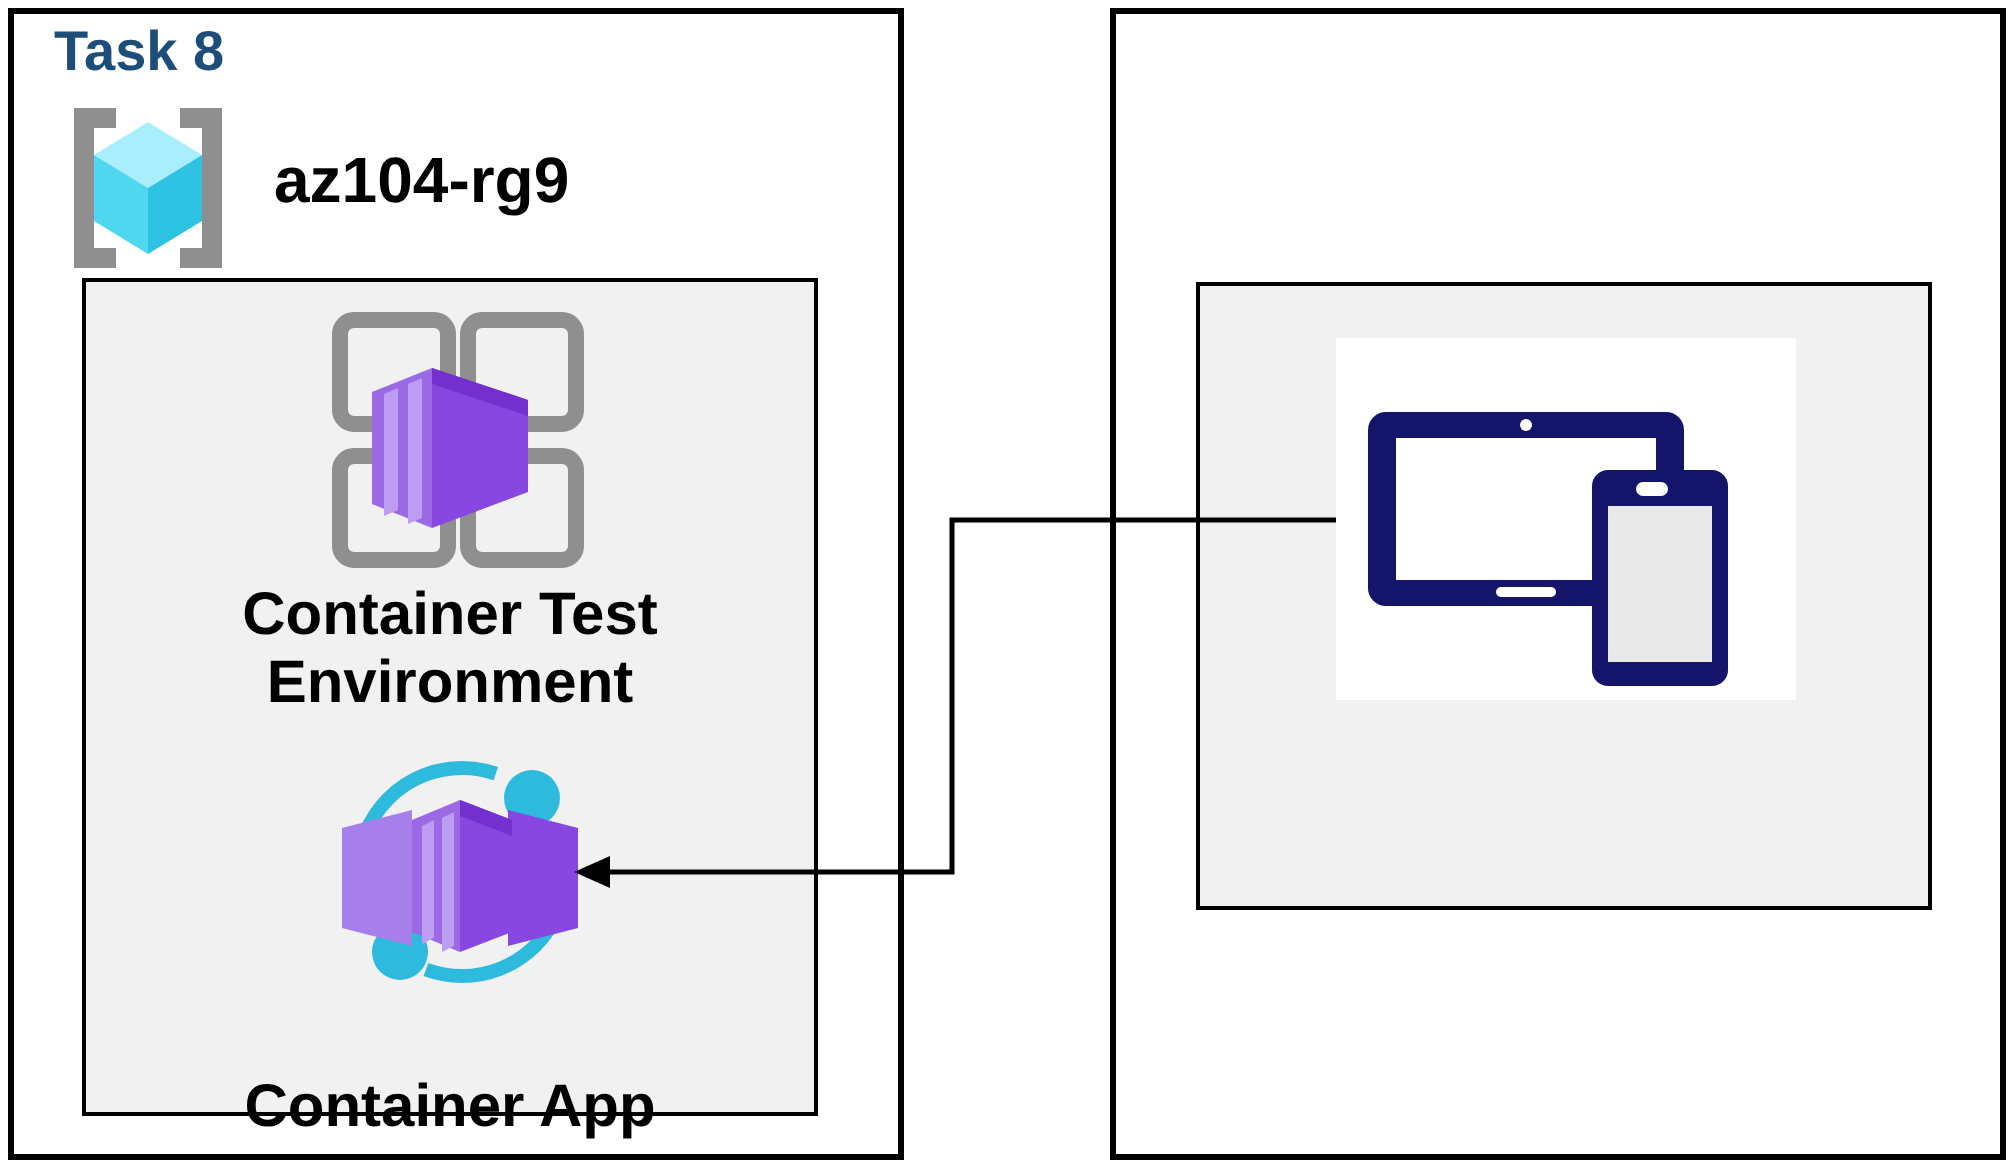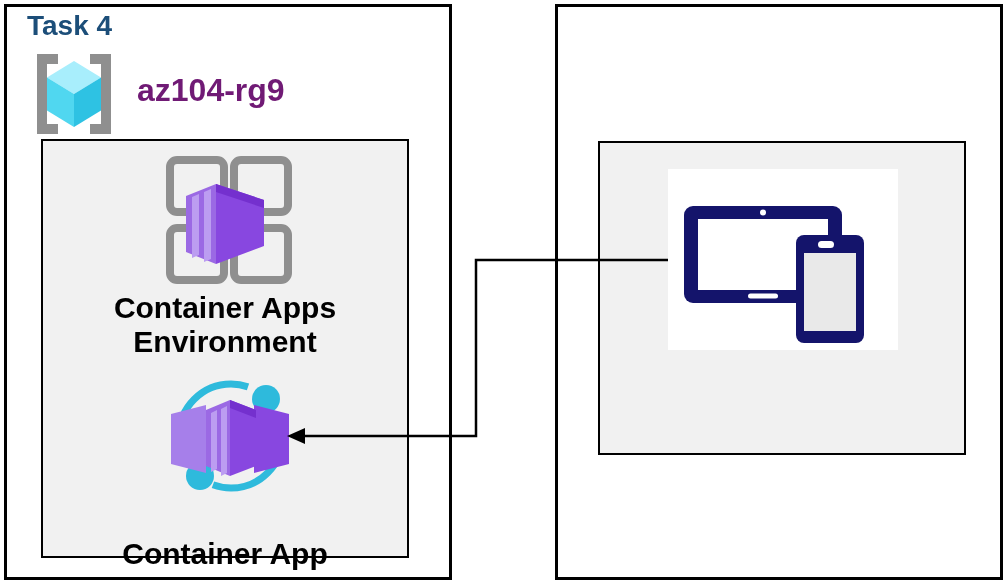--- a/index.html
+++ b/index.html
@@ -28,21 +28,21 @@
   .icon-abs { position:absolute; }
   .item-label {
     position:absolute; font-size:30px; font-weight:bold; color:#000000;
     text-align:center; line-height:34px;
   }
   #cae-label { left:53px;  top:291px; width:344px; }
   #ca-label  { left:53px;  top:502px; width:344px;margin-top:35px; }
   #tv-label  { left:608px; top:367px; width:348px; }
   #rg-name {
     position:absolute; left:137px; top:72px;
-    font-size:32px; font-weight:bold; color:#701a75; white-space:nowrap;
+    font-size:32px; font-weight:bold; color:#000000; white-space:nowrap;
   }
   #icon-plate { position:absolute; left:668px; top:169px; width:230px; height:181px; background:#ffffff; }
   #connector-arrow { position:absolute; left:0; top:0; pointer-events:none; }
   
   .s-gray  { stroke:var(--gray-icon); fill:none; }
   .f-cl    { fill:var(--cyan-light); }
   .f-cm    { fill:var(--cyan-mid); }
   .f-cd    { fill:var(--cyan-dark); }
   .f-pl    { fill:var(--purple-light); }
   .f-pm    { fill:var(--purple-mid); }
@@ -55,21 +55,21 @@
   .f-screen{ fill:var(--screen-gray); }
   .s-line  { stroke:var(--arrow-color); fill:none; }
   .f-line  { fill:var(--arrow-color); }
 </style>
 </head>
 <body>
 
 <div class="canvas">
 
   <div class="task-box" id="task1-box"></div>
-  <div class="task-title" id="task1-title">Task 4</div>
+  <div class="task-title" id="task1-title">Task 8</div>
 
   <svg class="icon-abs" style="left:25px;top:52px;" width="98" height="84" viewBox="0 0 98 84">
     <g>
       <path class="s-gray" d="M33 7 H17 V77 H33" stroke-width="10"></path>
     </g>
     <g>
       <path class="s-gray" d="M65 7 H81 V77 H65" stroke-width="10"></path>
     </g>
     <g>
       <polygon class="f-cl" points="49,9 76,25.5 49,42 22,25.5"></polygon>
@@ -89,21 +89,21 @@
       <rect class="s-gray" x="76" y="78" width="54" height="52" rx="7" stroke-width="8"></rect>
     </g>
     <g>
       <polygon class="f-pm" points="28,46 58,34 58,114 28,102"></polygon>
       <polygon class="f-pl" points="34,47 41,44 41,105 34,108"></polygon>
       <polygon class="f-pl" points="46,42 53,39 53,109 46,112"></polygon>
       <polygon class="f-pf" points="58,34 106,50 106,96 58,114"></polygon>
       <polygon class="f-pd" points="58,34 106,50 106,58 58,42"></polygon>
     </g>
   </svg>
-  <div class="item-label" id="cae-label">Container Apps Environment</div>
+  <div class="item-label" id="cae-label">Container Test Environment</div>
 
   <svg class="icon-abs" style="left:162px;top:374px;" width="136" height="128" viewBox="0 0 136 128">
     <g>
       <circle class="s-teal" cx="69" cy="62" r="52" stroke-width="7" stroke-dasharray="100 45 117 45 18"></circle>
       <circle class="f-teal" cx="104" cy="25" r="14"></circle>
       <circle class="f-teal" cx="38" cy="102" r="14"></circle>
     </g>
     <g>
       <polygon class="f-pflap" points="9,40 44,31 44,99 9,90"></polygon>
       <polygon class="f-pf" points="127,40 92,31 92,99 127,90"></polygon>

